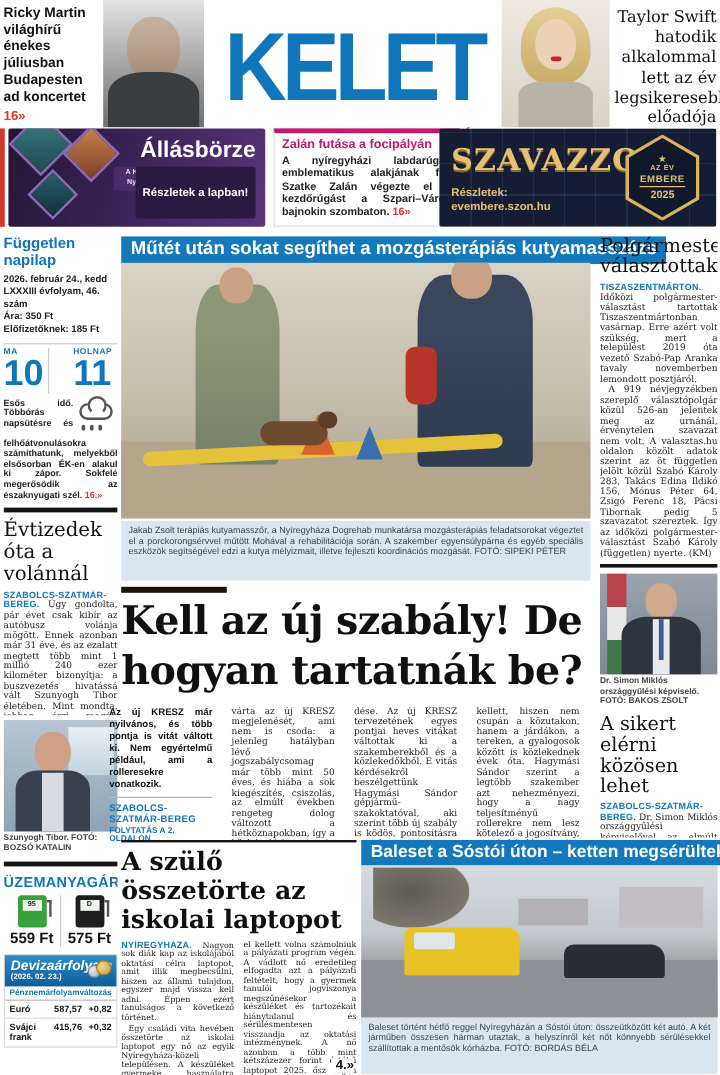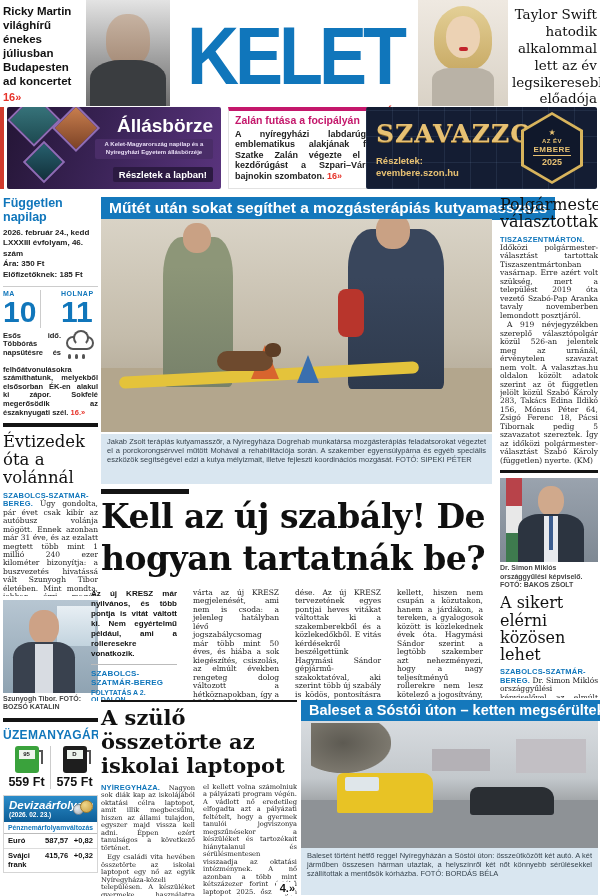--- a/index.html
+++ b/index.html
@@ -41,21 +41,21 @@
   .promo { position:absolute; left:0; top:107px; width:600px; height:82px; }
   .ad-strip { position:absolute; left:0; top:0; width:4px; height:82px; background:#d03a2d; }
   .jobs { position:absolute; left:7px; top:0; width:214px; height:82px; overflow:hidden;
     background:linear-gradient(110deg,#241535 0%,#3a2356 45%,#5a347e 100%); border-radius:2px;}
   .jobs .d1,.jobs .d2,.jobs .d3 { position:absolute; transform:rotate(45deg); border:2px solid #8e6cb4;}
   .jobs .d1 { left:8px; top:-6px; width:38px; height:38px; background:linear-gradient(135deg,#3e7f86,#1d4950);}
   .jobs .d2 { left:52px; top:4px; width:34px; height:34px; background:linear-gradient(135deg,#c97f4e,#7c4226);}
   .jobs .d3 { left:22px; top:40px; width:30px; height:30px; background:linear-gradient(135deg,#27606e,#12303a);}
   .jobs-title { position:absolute; right:8px; top:8px; color:#fff; font-weight:bold; font-size:19px; }
   .jobs-sub { position:absolute; right:8px; top:32px; width:118px; color:#e8ddf5; font-weight:bold; font-size:6px; line-height:1.3; text-align:center; background:#4a2d68; padding:2px 3px; border-radius:2px;}
-  .jobs-cta { position:absolute; right:8px; bottom:7px; color:#fff; font-weight:bold; font-size:9.5px; background:#2c1a42; padding:2px 6px; border-radius:2px;}
+  .jobs-cta { position:absolute; right:8px; bottom:7px; color:#fff; font-weight:bold; font-size:9.5px; background:#2c1a42; padding:16px 6px; border-radius:2px;}
   .zalan { position:absolute; left:228px; top:0; width:155px; height:82px; background:#fff; border:1px solid #e2e2e2; border-top:4px solid #c4176b; padding:4px 6px;}
   .zalan-title { color:#c4176b; font-weight:bold; font-size:10.5px; line-height:1.1; margin-bottom:2px;}
   .zalan-body { font-size:9px; line-height:1.18; font-weight:bold; color:#222; text-align:justify;}
   .vote { position:absolute; left:366px; top:0; width:231px; height:82px; background:#141d33; overflow:hidden; border-radius:2px;
     background-image:repeating-linear-gradient(90deg, rgba(130,160,200,.12) 0 1px, transparent 1px 26px),
                      repeating-linear-gradient(0deg, rgba(130,160,200,.12) 0 1px, transparent 1px 26px);}
   .vote-title { position:absolute; left:10px; top:12px; font-family:"DejaVu Serif",serif; font-weight:bold; font-size:25px; letter-spacing:1px;
     color:#e7c173; text-shadow:0 1px 0 #8a6a2e;}
   .vote-details { position:absolute; left:10px; bottom:10px; color:#e7c173; font-weight:bold; font-size:9.5px; line-height:1.25;}
   .vote-badge { position:absolute; right:14px; top:5px; width:62px; height:72px;

